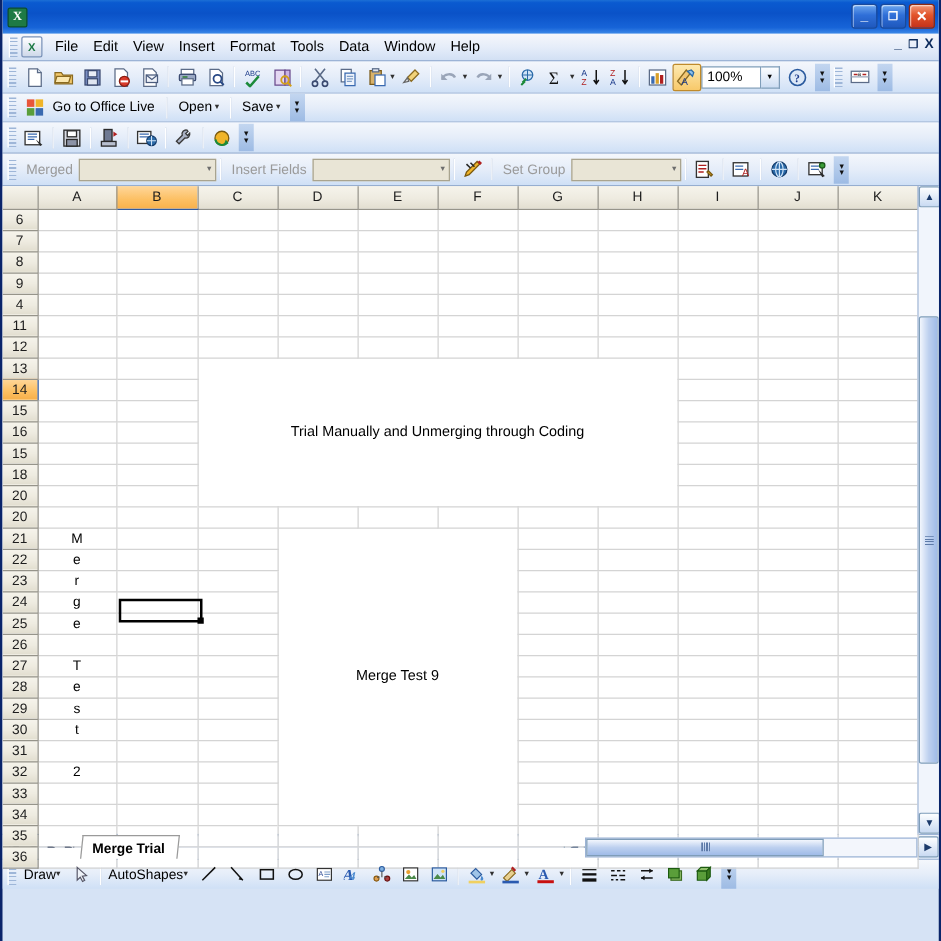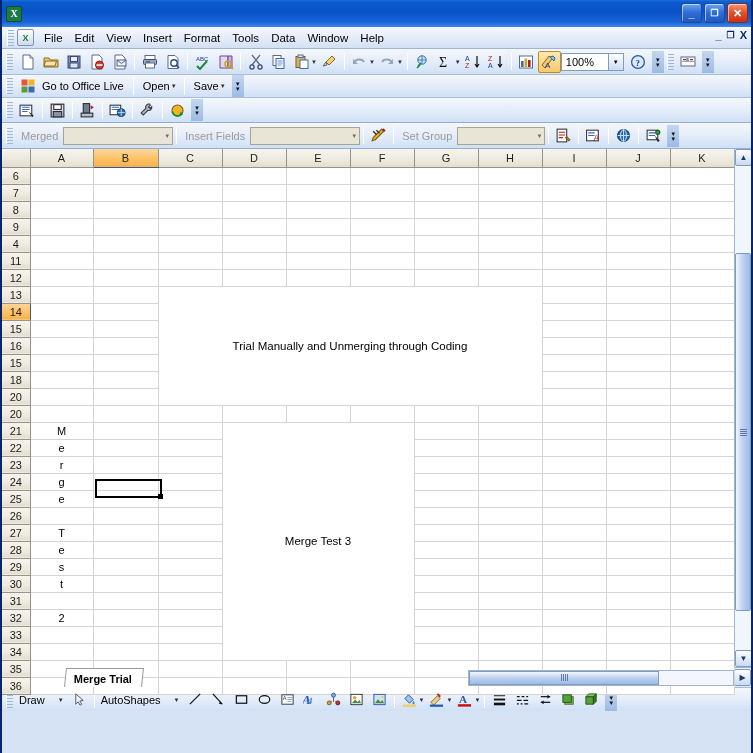--- a/index.html
+++ b/index.html
@@ -262,21 +262,21 @@
     background: linear-gradient(180deg,#f2f6fd,#bdd0ef 50%,#9fbbe8);
     border: 1px solid #7f9db9; display:flex;align-items:center;justify-content:center; }
 
   
   .drawbar {
     height: 24px; display: flex; align-items: center;
     background: linear-gradient(180deg,#f4f7fc 0%,#e5edf9 50%,#cfe0f6 100%);
     border-top: 1px solid #a9bedb;
     padding-left: 1px;
   }
-  .dlabel { font-size: 11px; padding: 0 3px; color: #000; display: flex; align-items: center; gap: 15px; }
+  .dlabel { font-size: 11px; padding: 0 3px; color: #000; display: flex; align-items: center; gap: 1px; }
 </style>
 </head>
 <body>
 
 <div id="app">
 
   <div class="titlebar">
     <div class="tb-icon">X</div>
     <div class="tb-buttons">
       <div class="tb-btn" style="align-items:flex-end;padding-bottom:3px;">_</div>
@@ -819,21 +819,21 @@
             <td class="cell" style="width: 64px;"></td>
             <td class="cell" style="width: 64px;"></td>
             <td class="cell" style="width: 64px;"></td>
             <td class="cell" style="width: 64px;"></td>
           </tr>
           <tr>
             <th class="rowhead">21</th>
             <td class="cell" style="width: 63px;">M</td>
             <td class="cell" style="width: 65px;"></td>
             <td class="cell" style="width: 64px;"></td>
-            <td class="cell merged" colspan="3" rowspan="14" style="width: 64px;">Merge Test 3</td>
+            <td class="cell merged" colspan="3" rowspan="14" style="width: 64px;">Merge Test 9</td>
             <td class="cell" style="width: 64px;"></td>
             <td class="cell" style="width: 64px;"></td>
             <td class="cell" style="width: 64px;"></td>
             <td class="cell" style="width: 64px;"></td>
             <td class="cell" style="width: 64px;"></td>
           </tr>
           <tr>
             <th class="rowhead">22</th>
             <td class="cell" style="width: 63px;">e</td>
             <td class="cell" style="width: 65px;"></td>

